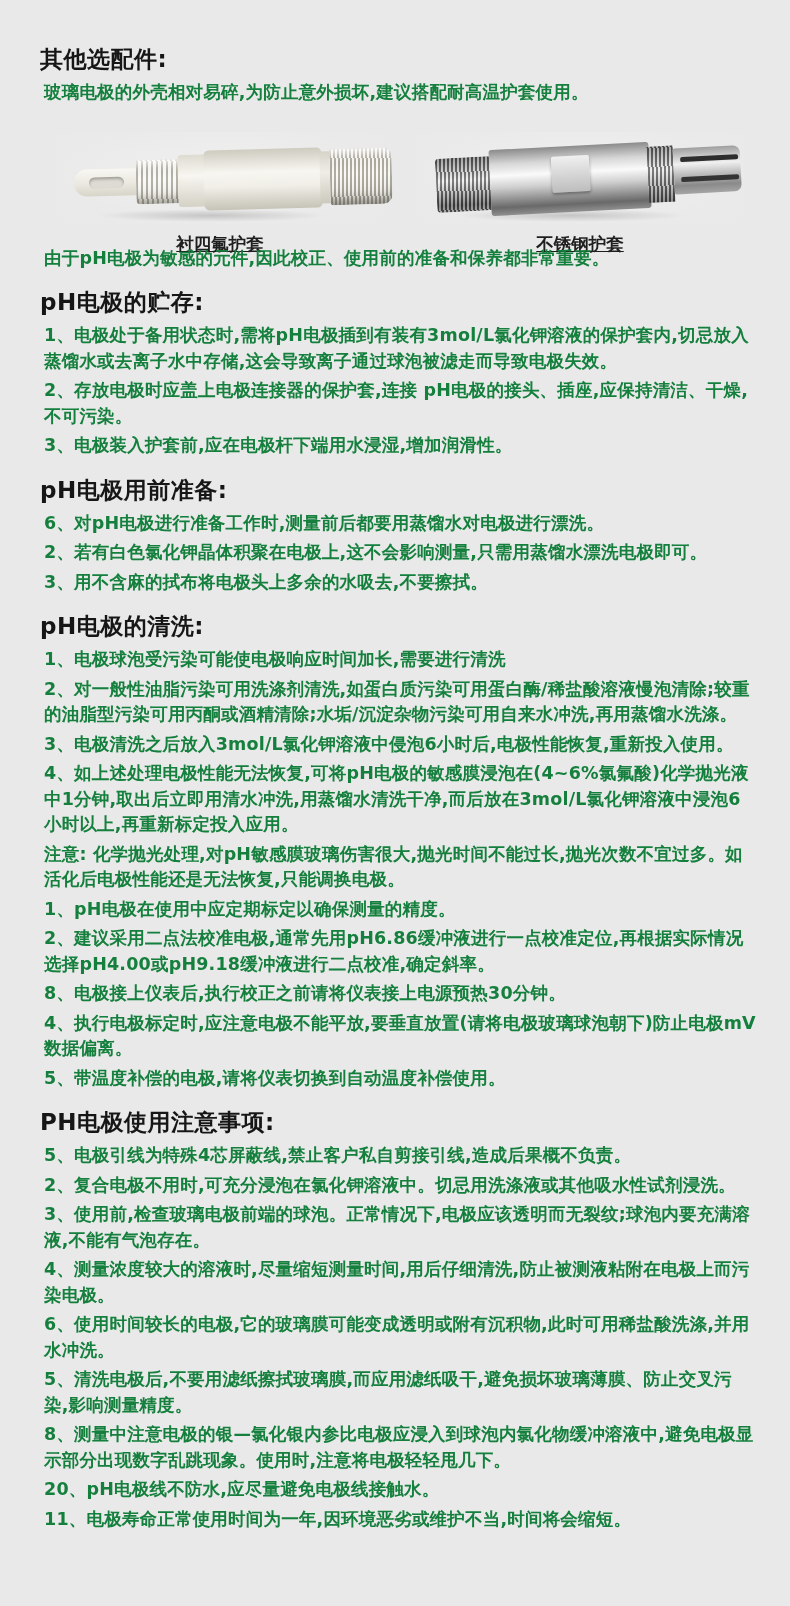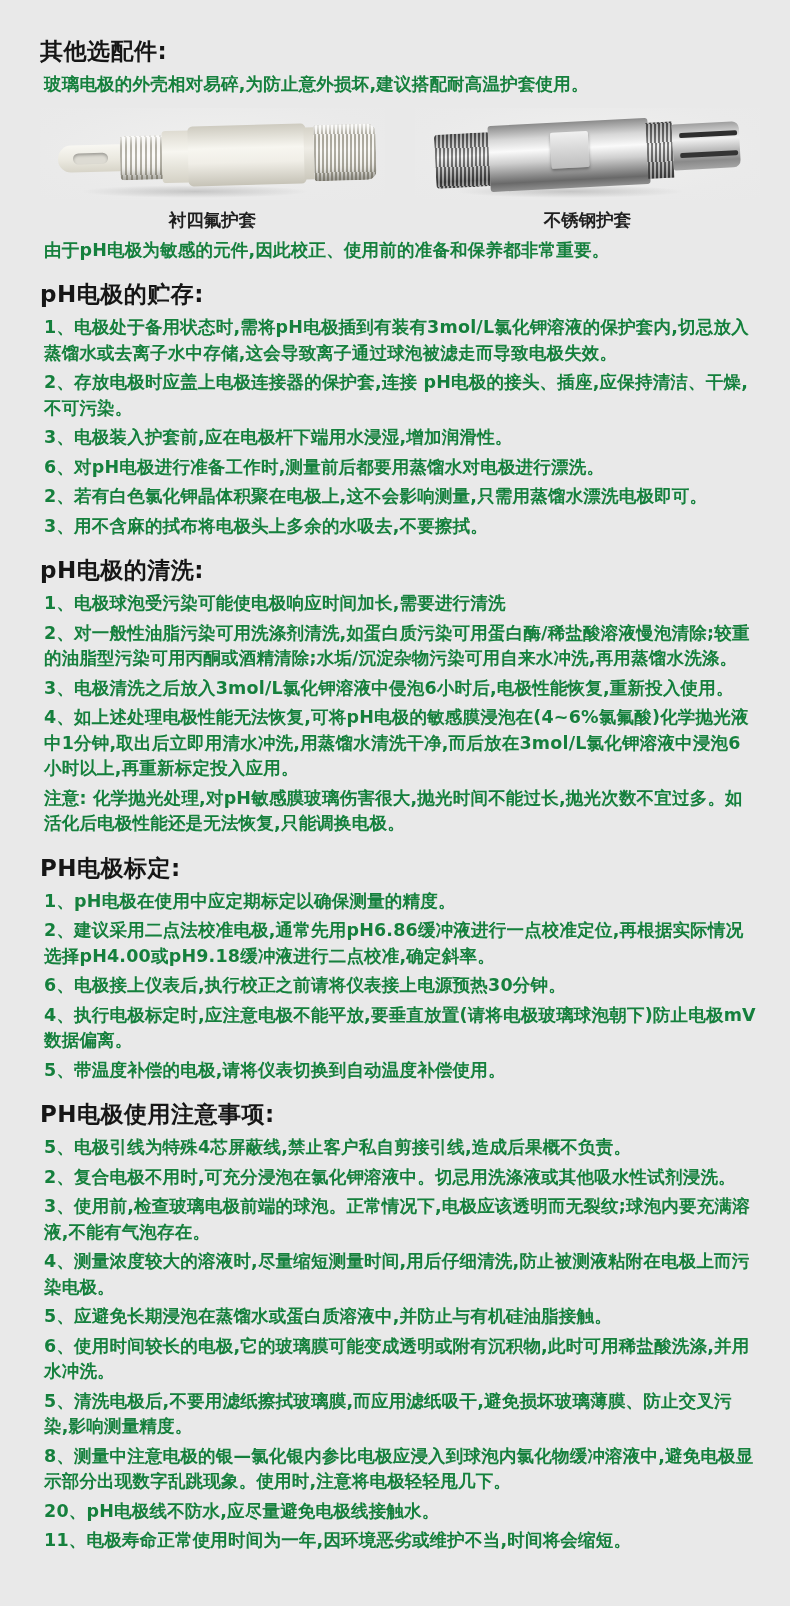--- a/index.html
+++ b/index.html
@@ -7,29 +7,29 @@
     width:790px;height:1606px;overflow:hidden;
     background:#e9e9e9;
     font-family:"DejaVu Sans",sans-serif;
     color:#1d1d1d;
   }
   .page{box-sizing:border-box;width:790px;height:1606px;padding:28px 30px 0 40px;overflow:hidden;}
   .h{
     font-size:23px;line-height:30px;font-weight:700;color:#161616;
     margin:16px 0 6px 0;letter-spacing:.5px;
   }
-  .h.first{margin-top:8px;}
+  .h.first{margin-top:16px;}
   .t{
     font-size:17.5px;line-height:25.5px;font-weight:600;color:#15803d;
     margin:4px;letter-spacing:.2px;
   }
   .t.intro{margin-top:3px;}
   
   .photos{display:flex;justify-content:space-between;margin:10px 0 2px 0;height:126px;}
-  figure{margin:0;width:345px;}
+  figure{margin:16px;width:345px;text-decoration:underline;}
   .shot{position:relative;height:92px;background:radial-gradient(ellipse at 50% 45%, #f0f0ef 0%, #eaeaea 70%, #e9e9e9 100%);}
   .cap{display:block;text-align:center;font-size:17.5px;font-weight:600;margin-top:8px;color:#1f1f1f;}
   .gshadow{position:absolute;left:40px;bottom:2px;width:230px;height:13px;
     background:radial-gradient(ellipse at center, rgba(0,0,0,.16), rgba(0,0,0,0) 70%);}
   
   .ptfe{position:absolute;left:18px;top:12px;width:300px;height:70px;transform:rotate(-1.5deg);}
   .ptfe div{position:absolute;}
   .p-tip{left:0;top:22px;width:64px;height:27px;border-radius:13px 3px 3px 13px;
     background:linear-gradient(180deg,#f8f7f2,#eae8df 55%,#d7d4c8);}
   .p-slot{left:15px;top:8px;width:35px;height:11px;border-radius:6px;background:#dddbd3;
@@ -113,50 +113,49 @@
   <p class="t">由于pH电极为敏感的元件,因此校正、使用前的准备和保养都非常重要。</p>
 
   <section>
     <h2 class="h">pH电极的贮存:</h2>
     <p class="t">1、电极处于备用状态时,需将pH电极插到有装有3mol/L氯化钾溶液的保护套内,切忌放入蒸馏水或去离子水中存储,这会导致离子通过球泡被滤走而导致电极失效。</p>
     <p class="t">2、存放电极时应盖上电极连接器的保护套,连接 pH电极的接头、插座,应保持清洁、干燥,不可污染。</p>
     <p class="t">3、电极装入护套前,应在电极杆下端用水浸湿,增加润滑性。</p>
   </section>
 
   <section>
+    <h2 class="h">pH电极用前准备:</h2>
     <p class="t">6、对pH电极进行准备工作时,测量前后都要用蒸馏水对电极进行漂洗。</p>
     <p class="t">2、若有白色氯化钾晶体积聚在电极上,这不会影响测量,只需用蒸馏水漂洗电极即可。</p>
     <p class="t">3、用不含麻的拭布将电极头上多余的水吸去,不要擦拭。</p>
   </section>
 
   <section>
     <h2 class="h">pH电极的清洗:</h2>
     <p class="t">1、电极球泡受污染可能使电极响应时间加长,需要进行清洗</p>
     <p class="t">2、对一般性油脂污染可用洗涤剂清洗,如蛋白质污染可用蛋白酶/稀盐酸溶液慢泡清除;较重的油脂型污染可用丙酮或酒精清除;水垢/沉淀杂物污染可用自来水冲洗,再用蒸馏水洗涤。</p>
     <p class="t">3、电极清洗之后放入3mol/L氯化钾溶液中侵泡6小时后,电极性能恢复,重新投入使用。</p>
     <p class="t">4、如上述处理电极性能无法恢复,可将pH电极的敏感膜浸泡在(4~6%氯氟酸)化学抛光液中1分钟,取出后立即用清水冲洗,用蒸馏水清洗干净,而后放在3mol/L氯化钾溶液中浸泡6小时以上,再重新标定投入应用。</p>
     <p class="t">注意: 化学抛光处理,对pH敏感膜玻璃伤害很大,抛光时间不能过长,抛光次数不宜过多。如活化后电极性能还是无法恢复,只能调换电极。</p>
   </section>
 
   <section>
-    <h2 class="h">PH电极标定:</h2>
     <p class="t">1、pH电极在使用中应定期标定以确保测量的精度。</p>
     <p class="t">2、建议采用二点法校准电极,通常先用pH6.86缓冲液进行一点校准定位,再根据实际情况选择pH4.00或pH9.18缓冲液进行二点校准,确定斜率。</p>
-    <p class="t">6、电极接上仪表后,执行校正之前请将仪表接上电源预热30分钟。</p>
+    <p class="t">8、电极接上仪表后,执行校正之前请将仪表接上电源预热30分钟。</p>
     <p class="t">4、执行电极标定时,应注意电极不能平放,要垂直放置(请将电极玻璃球泡朝下)防止电极mV数据偏离。</p>
     <p class="t">5、带温度补偿的电极,请将仪表切换到自动温度补偿使用。</p>
   </section>
 
   <section>
     <h2 class="h">PH电极使用注意事项:</h2>
     <p class="t">5、电极引线为特殊4芯屏蔽线,禁止客户私自剪接引线,造成后果概不负责。</p>
     <p class="t">2、复合电极不用时,可充分浸泡在氯化钾溶液中。切忌用洗涤液或其他吸水性试剂浸洗。</p>
     <p class="t">3、使用前,检查玻璃电极前端的球泡。正常情况下,电极应该透明而无裂纹;球泡内要充满溶液,不能有气泡存在。</p>
     <p class="t">4、测量浓度较大的溶液时,尽量缩短测量时间,用后仔细清洗,防止被测液粘附在电极上而污染电极。</p>
-    <p class="t">5、应避免长期浸泡在蒸馏水或蛋白质溶液中,并防止与有机硅油脂接触。</p>
     <p class="t">6、使用时间较长的电极,它的玻璃膜可能变成透明或附有沉积物,此时可用稀盐酸洗涤,并用水冲洗。</p>
     <p class="t">5、清洗电极后,不要用滤纸擦拭玻璃膜,而应用滤纸吸干,避免损坏玻璃薄膜、防止交叉污染,影响测量精度。</p>
     <p class="t">8、测量中注意电极的银—氯化银内参比电极应浸入到球泡内氯化物缓冲溶液中,避免电极显示部分出现数字乱跳现象。使用时,注意将电极轻轻甩几下。</p>
     <p class="t">20、pH电极线不防水,应尽量避免电极线接触水。</p>
     <p class="t">11、电极寿命正常使用时间为一年,因环境恶劣或维护不当,时间将会缩短。</p>
   </section>
 
 </div>
 
 </body></html>

